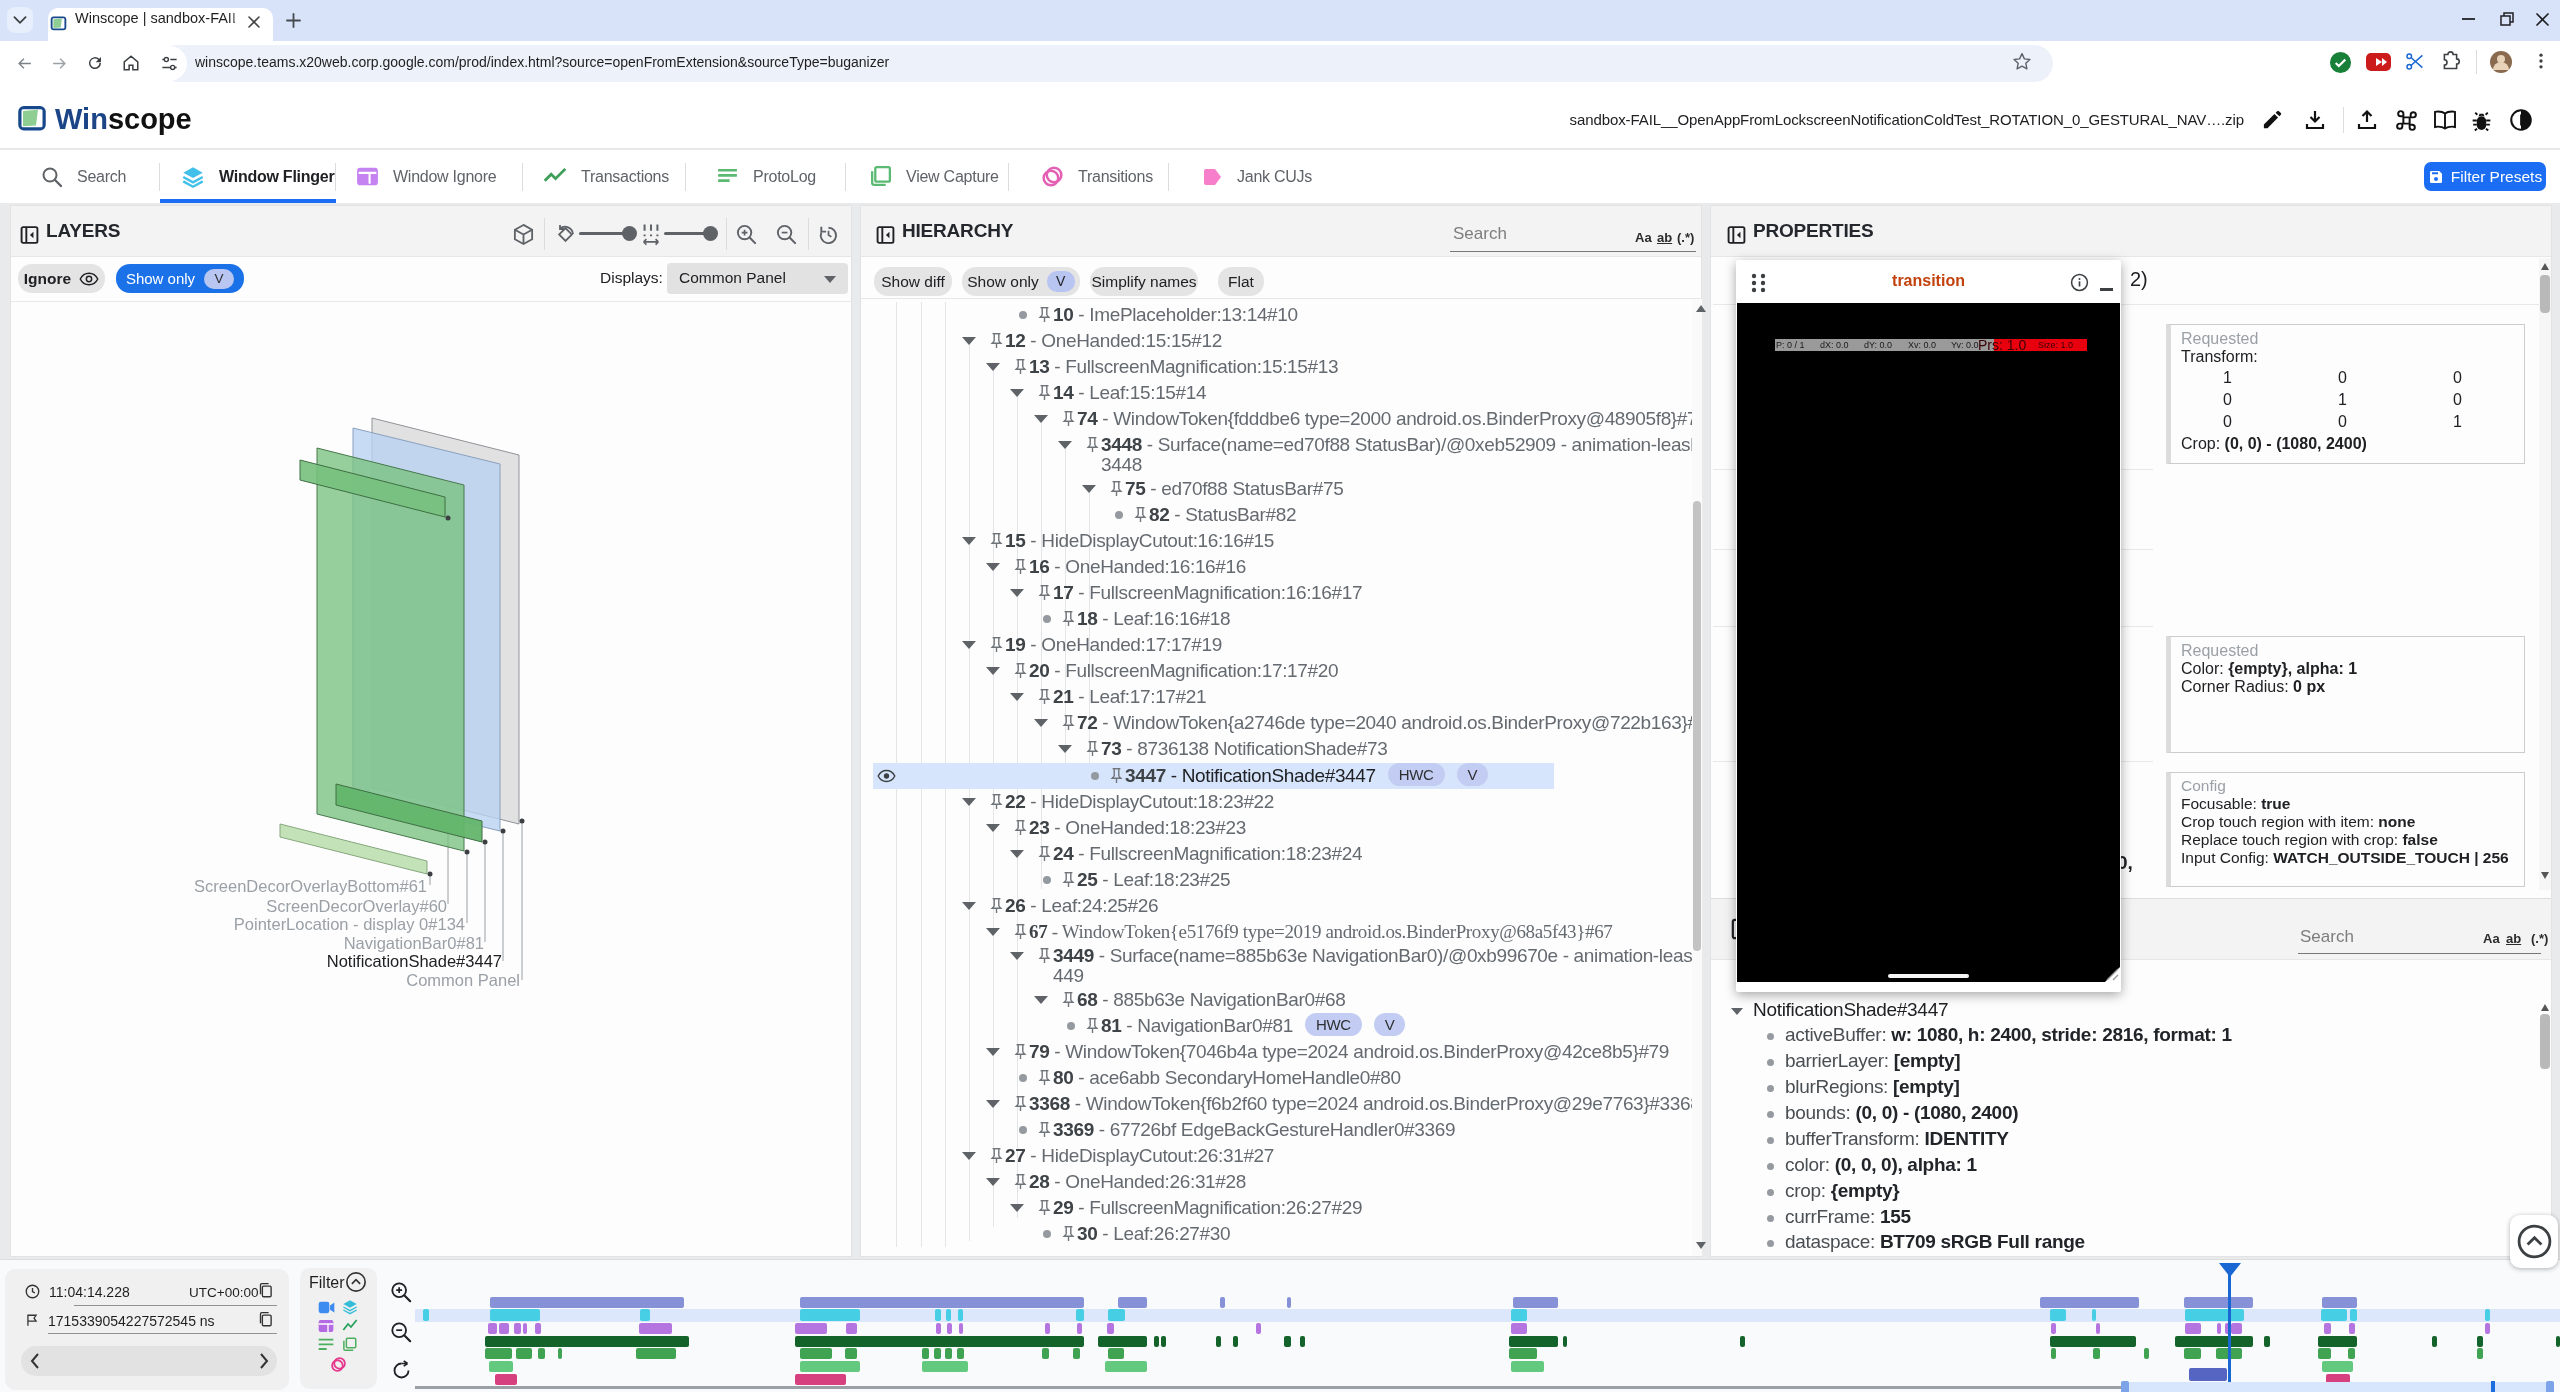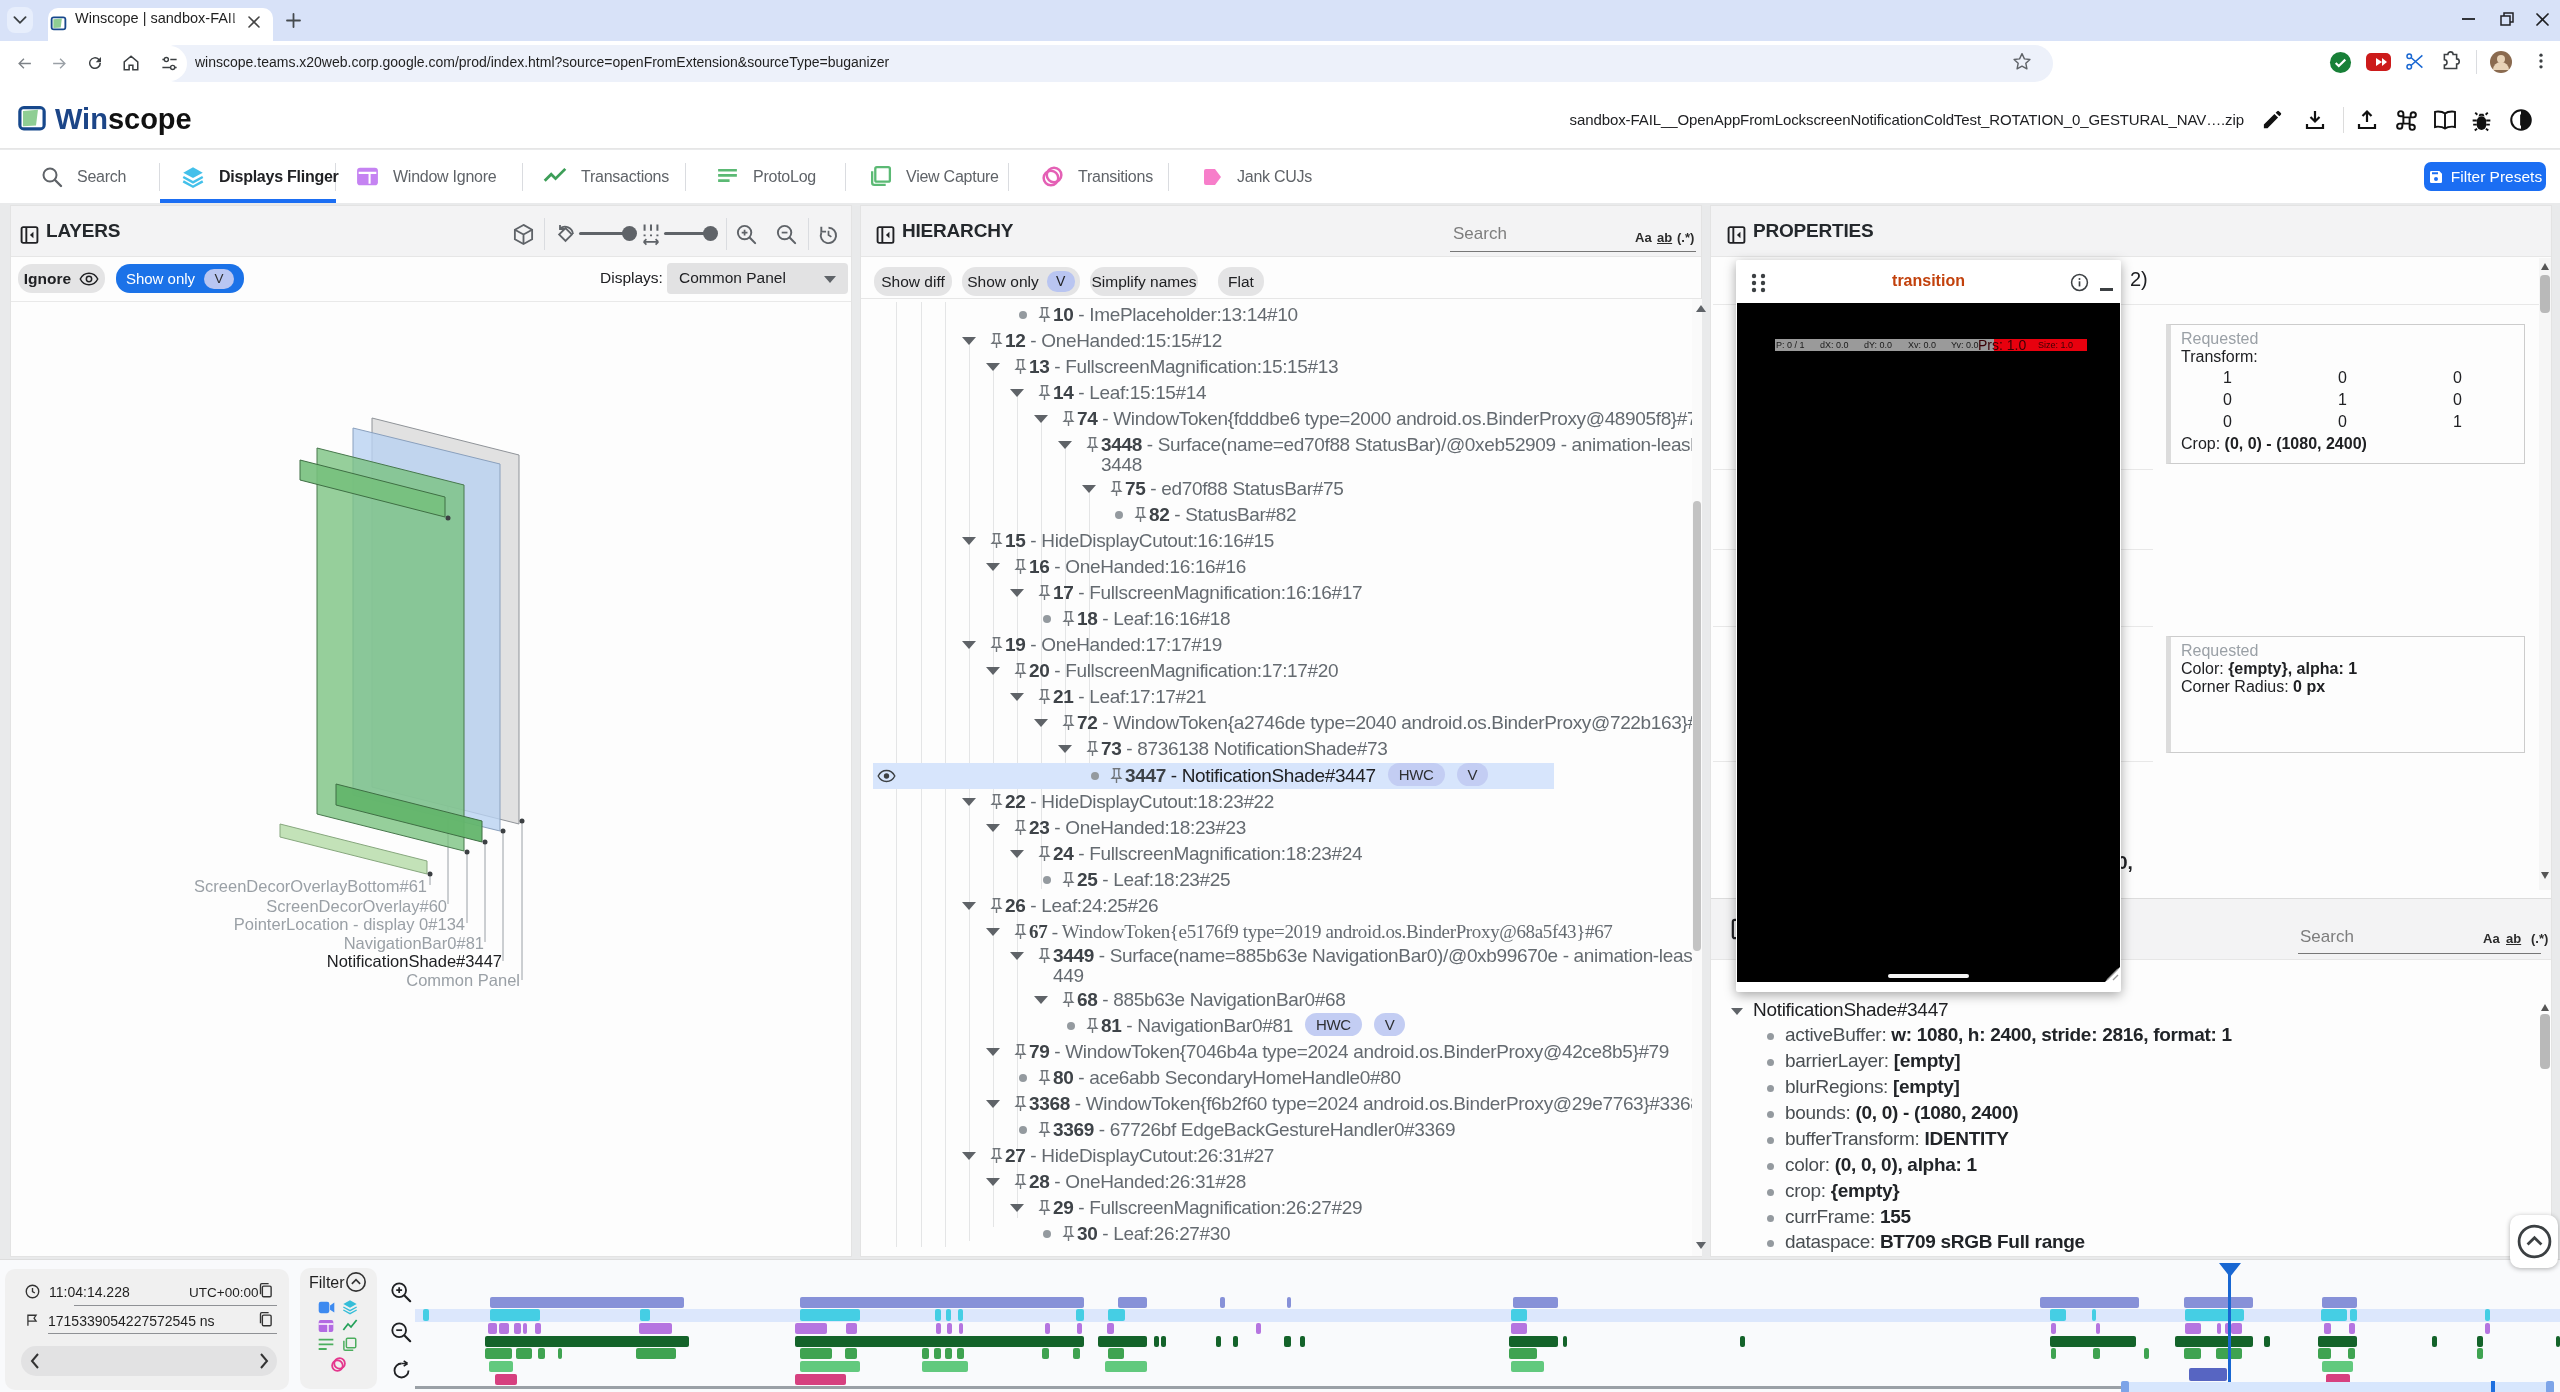--- a/index.html
+++ b/index.html
@@ -192,21 +192,21 @@
       <path d="M15 15 L21 21" stroke="#5f6368" stroke-width="2.4" stroke-linecap="round"></path>
     </svg>
   <span>Search</span>
 </div>
 <div class="navtab" style="left:180px;color:#202124;font-weight:bold;">
   <svg width="26" height="26" viewBox="0 0 24 24">
       <path d="M12 3 L21 8 12 13 3 8 Z" fill="#43c0ea"></path>
       <path d="M3 12 l9 5 9-5" fill="none" stroke="#43c0ea" stroke-width="2.2"></path>
       <path d="M3 16 l9 5 9-5" fill="none" stroke="#43c0ea" stroke-width="2.2"></path>
     </svg>
-  <span>Displays Flinger</span>
+  <span>Window Flinger</span>
 </div>
 <div class="abs" style="left:160px;top:199px;width:176px;height:4px;background:#1b6ef3;"></div>
 <div class="navtab" style="left:355px;">
   <svg width="25" height="25" viewBox="0 0 24 24">
       <rect x="2" y="3.5" width="20" height="17" rx="3" fill="#c583f2"></rect>
       <path d="M3.5 8.5 H20.5 M14 8.5 V19" stroke="#fff" stroke-width="2"></path>
     </svg>
   <span>Window Ignore</span>
 </div>
 <div class="navtab" style="left:542px;">
@@ -768,20 +768,27 @@
       <div style="position:absolute;left:282px;top:66px;">0</div>
     <div style="position:absolute;left:52px;top:88px;">0</div>
       <div style="position:absolute;left:167px;top:88px;">0</div>
       <div style="position:absolute;left:282px;top:88px;">1</div>
     <div style="position:absolute;left:10px;top:110px;">Crop: <b>(0, 0) - (1080, 2400)</b></div>
   </div>
   <div class="pbox" style="left:455px;top:430px;width:359px;height:117px;padding:5px 10px;">
     <div class="lbl">Requested</div>
     <div>Color: <b>{empty}, alpha: 1</b></div>
     <div>Corner Radius: <b>0 px</b></div>
+  </div>
+  <div class="pbox" style="left:455px;top:566px;width:359px;height:115px;padding:4px 10px;font-size:15.5px;">
+    <div class="lbl">Config</div>
+    <div>Focusable: <b>true</b></div>
+    <div>Crop touch region with item: <b>none</b></div>
+    <div>Replace touch region with crop: <b>false</b></div>
+    <div>Input Config: <b>WATCH_OUTSIDE_TOUCH | 256</b></div>
   </div>
   <div class="abs" style="left:406px;top:646px;font-size:19px;color:#202124;font-weight:bold;">0,</div>
   <div class="sbar" style="left:828px;top:52px;width:12px;height:632px;background:#f6f6f6;"></div>
   <div class="sarr" style="left:830px;top:57px;border-left:4px solid transparent;border-right:4px solid transparent;border-bottom:7px solid #555;"></div>
   <div class="sarr" style="left:830px;top:666px;border-left:4px solid transparent;border-right:4px solid transparent;border-top:7px solid #555;"></div>
   <div class="sthumb" style="left:829px;top:69px;width:10px;height:38px;background:#b9b9b9;"></div>
   <div class="hdiv" style="left:0;top:692px;width:840px;background:#dcdcdc;"></div>
   <div class="abs" style="left:0;top:693px;width:840px;height:61px;background:#f3f3f4;border-bottom:1px solid #e6e6e6;"></div>
   <svg class="abs" style="left:20px;top:712px" width="22" height="22" viewBox="0 0 24 24">
       <rect x="2" y="2" width="20" height="20" rx="2" fill="none" stroke="#202124" stroke-width="2.4"></rect>

